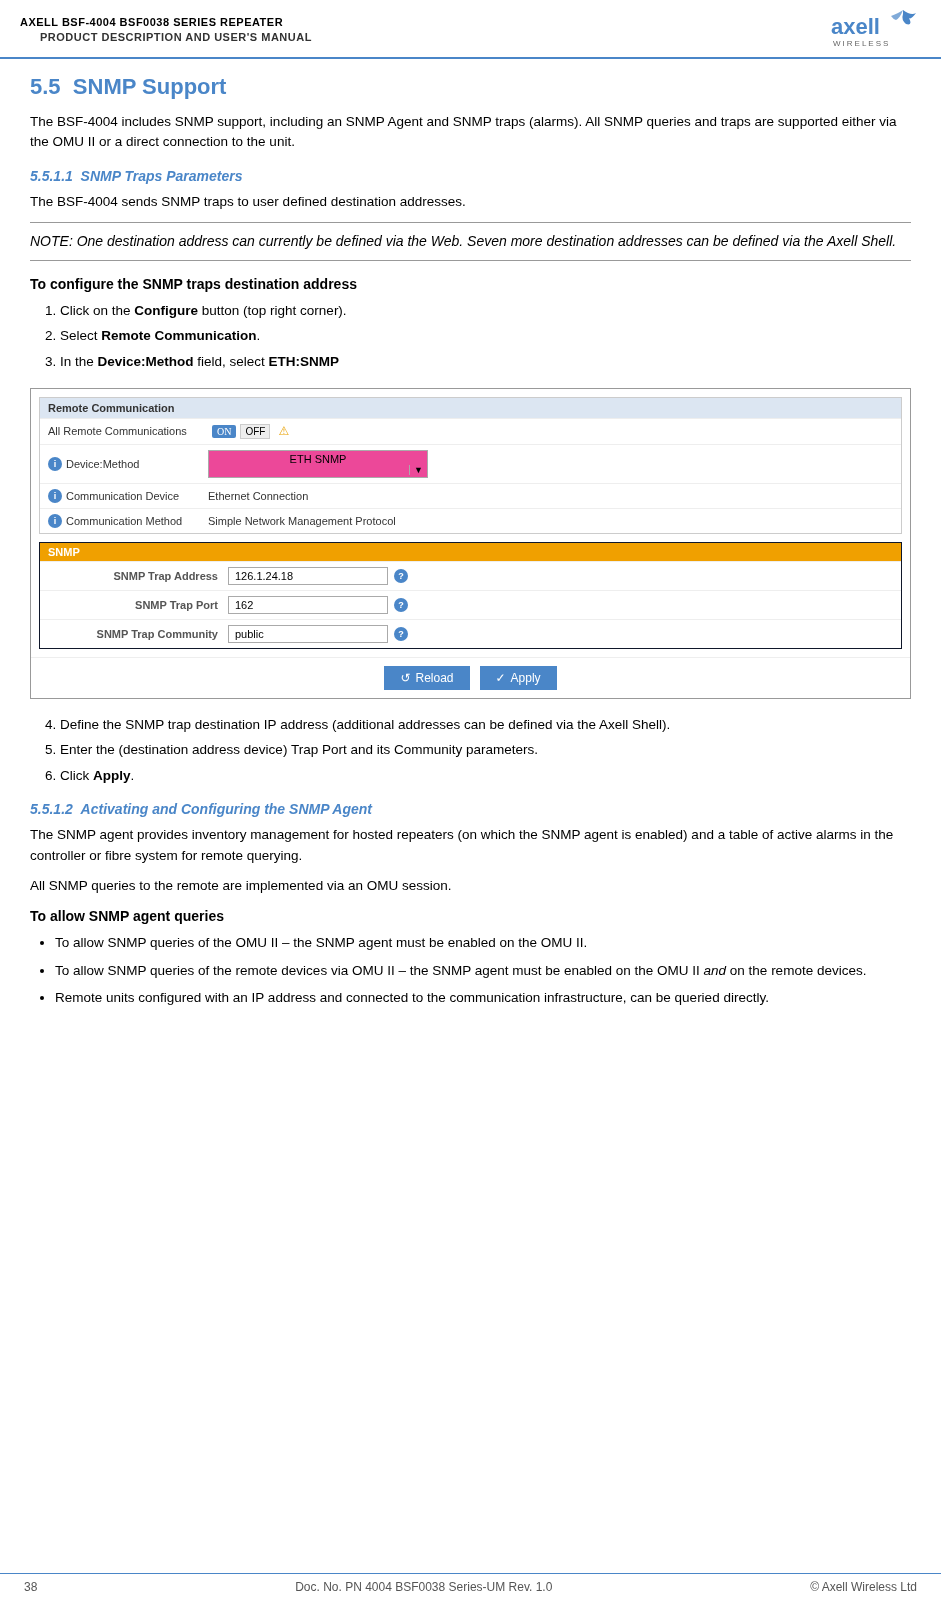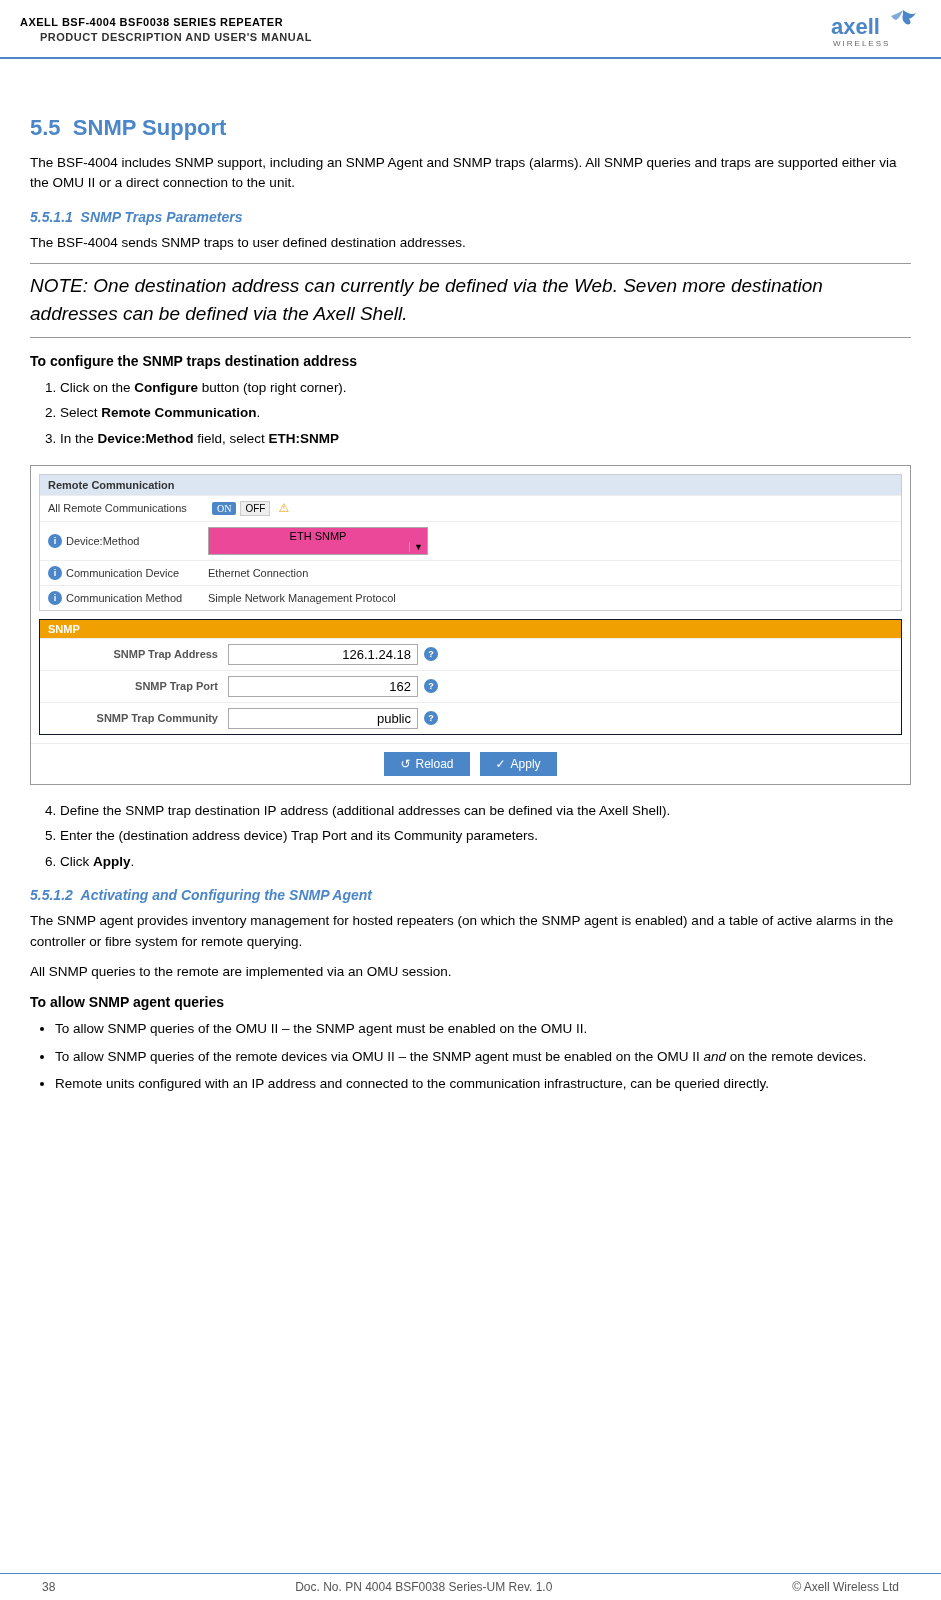--- a/index.html
+++ b/index.html
@@ -34,21 +34,20 @@
       font-weight: bold;
       text-transform: uppercase;
       letter-spacing: 0.5px;
       color: #333;
       padding: 3px 20px;
     }
 
     
     .content {
       padding: 15px 30px 30px 30px;
-      margin-top: 41px;
     }
 
     h1.section-title {
       font-size: 22px;
       font-weight: bold;
       color: #4a86c8;
       margin-bottom: 12px;
     }
 
     p.body-text {
@@ -66,21 +65,21 @@
       margin: 15px 0 8px 0;
     }
 
     .note-box {
       border-top: 1px solid #999;
       border-bottom: 1px solid #999;
       padding: 8px 0;
       margin: 10px 0 15px 0;
     }
     .note-text {
-      font-size: 19px;
+      font-size: 14px;
       font-style: italic;
       line-height: 1.5;
     }
 
     h3.task-title {
       font-size: 14px;
       font-weight: bold;
       margin: 12px 0 8px 0;
     }
 
@@ -218,24 +217,23 @@
       text-align: right;
       padding-right: 10px;
       color: #555;
       font-size: 11px;
       font-weight: bold;
     }
 
     .snmp-input {
       border: 1px solid #aaa;
       padding: 2px 6px;
-      font-size: 13px;
+      font-size: 11px;
       min-width: 160px;
       background: #fff;
-      text-align: right;
     }
 
     .snmp-help {
       display: inline-flex;
       align-items: center;
       justify-content: center;
       width: 14px;
       height: 14px;
       border-radius: 50%;
       background: #4a86c8;
@@ -285,21 +283,21 @@
       font-size: 13.5px;
       line-height: 1.6;
       margin-bottom: 6px;
       list-style: disc;
     }
 
     .page-footer {
       border-top: 1px solid #4a86c8;
       display: flex;
       justify-content: space-between;
-      padding: 6px 42px;
+      padding: 6px 24px;
       font-size: 12px;
       color: #555;
       position: absolute;
       bottom: 0;
       left: 0;
       right: 0;
     }
 
     .logo-svg-container {
       display: flex;

